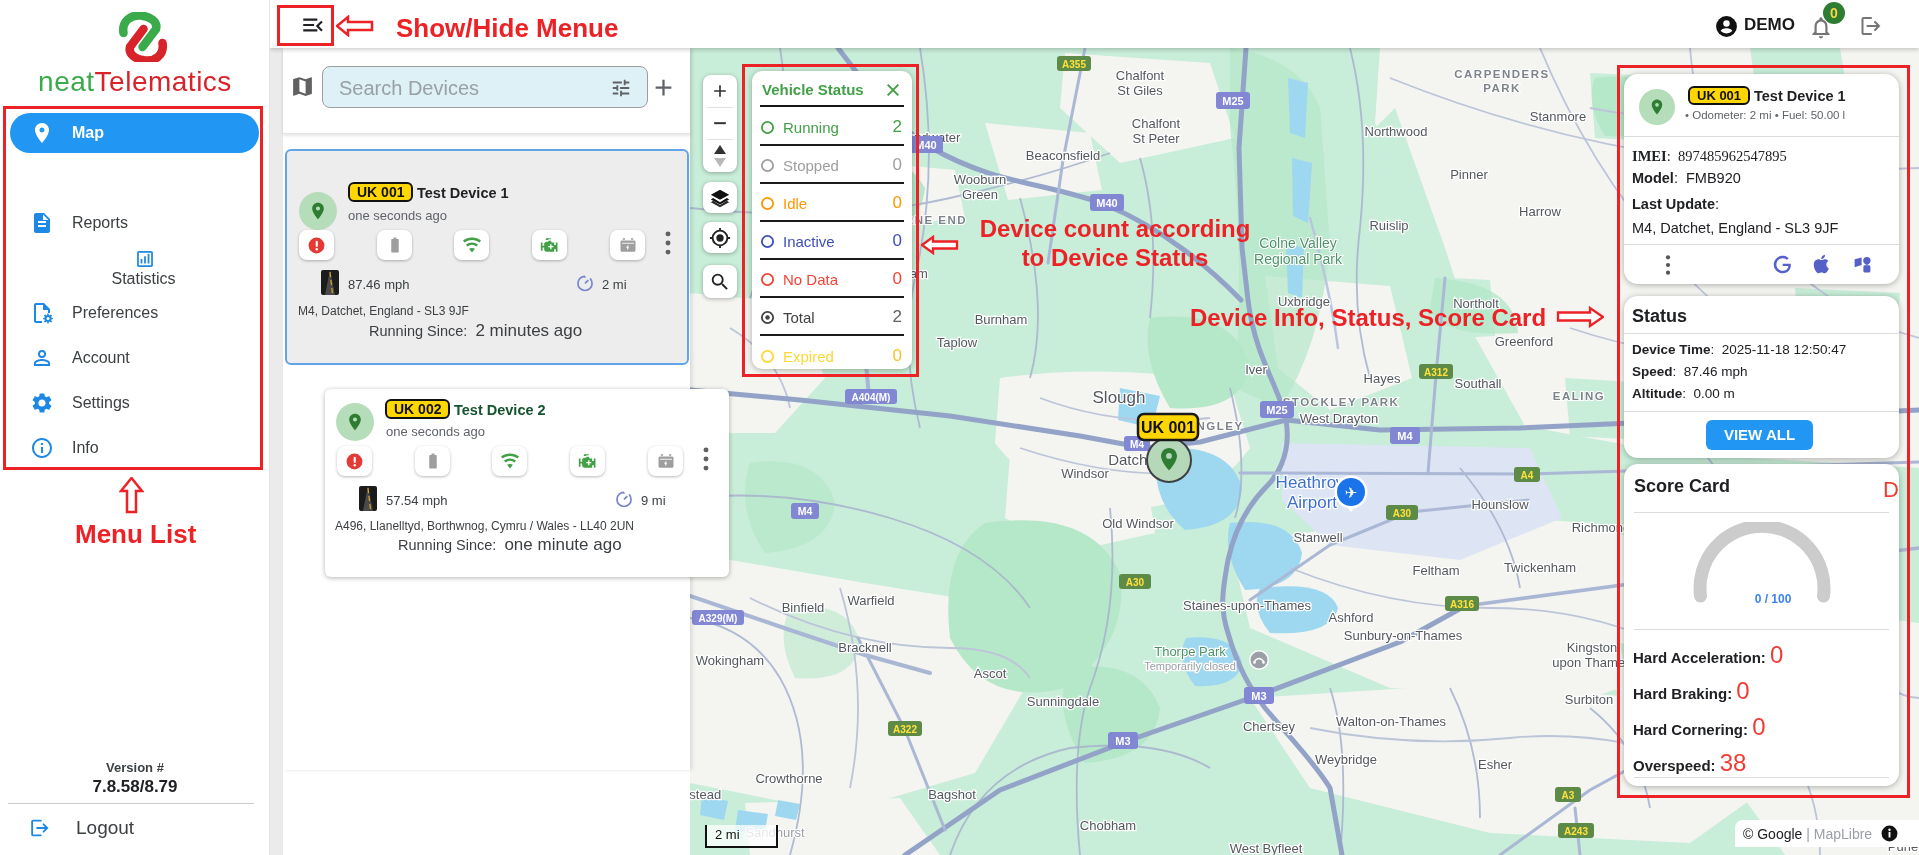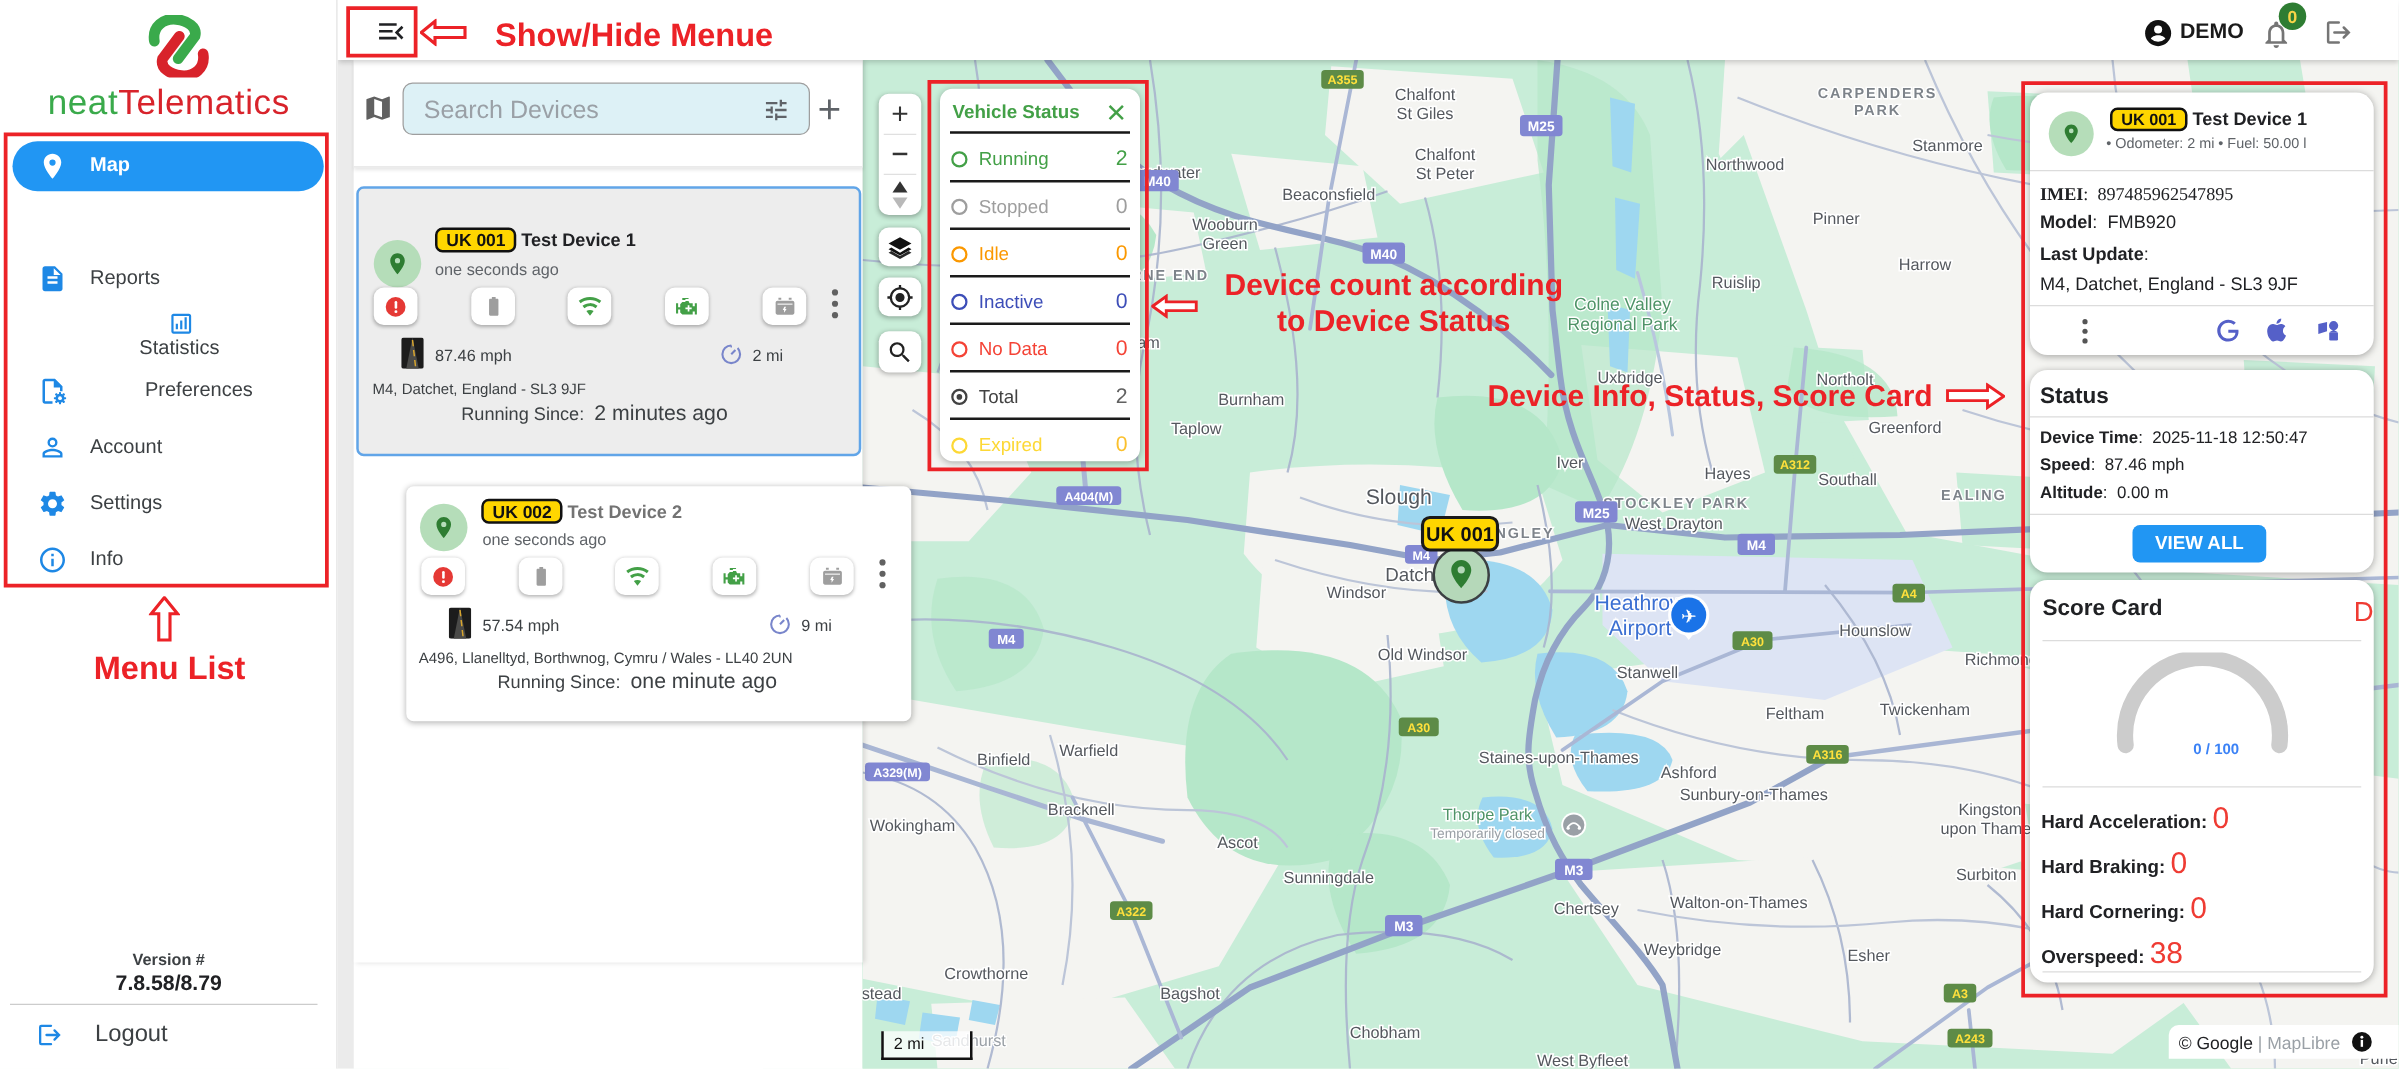--- a/index.html
+++ b/index.html
@@ -500,21 +500,21 @@
           <path fill="#1e88e5" d="M14 2H6c-1.1 0-2 .9-2 2v16c0 1.1.9 2 2 2h12c1.1 0 2-.9 2-2V8l-6-6zm2 14H8v-2h8v2zm0-4H8v-2h8v2zm-3-5V3.5L18.5 9H13z"></path>
         </svg>
     <span class="mi-tx">Reports</span>
   </div>
   <div class="menuitem" style="top:248px;flex-direction:column;">
     <svg class="mi-ic" viewBox="0 0 24 24">
           <path fill="#1e88e5" d="M19 3H5c-1.1 0-2 .9-2 2v14c0 1.1.9 2 2 2h14c1.1 0 2-.9 2-2V5c0-1.1-.9-2-2-2zm0 16H5V5h14v14zM7 12h2v5H7zm4-3h2v8h-2zm4-3h2v11h-2z" transform="scale(0.96) translate(0.5,0.5)"></path>
         </svg>
     <span class="mi-tx">Statistics</span>
   </div>
-  <div class="menuitem" style="top:293px;gap:44px;">
+  <div class="menuitem" style="top:293px;">
     <svg class="mi-ic" viewBox="0 0 24 24">
           <path fill="#1e88e5" d="M14 2H6c-1.1 0-2 .9-2 2v16c0 1.1.9 2 2 2h6v-2H6V4h7v5h5v3h2V8l-6-6z"></path>
           <g fill="#1e88e5">
             <circle cx="18" cy="17.5" r="3.6"></circle>
             <rect x="17.2" y="12.6" width="1.6" height="2" rx=".5"></rect>
             <rect x="17.2" y="20.4" width="1.6" height="2" rx=".5"></rect>
             <rect x="13.1" y="16.7" width="2" height="1.6" rx=".5"></rect>
             <rect x="20.9" y="16.7" width="2" height="1.6" rx=".5"></rect>
             <rect x="14.2" y="13.7" width="1.8" height="1.8" rx=".5" transform="rotate(45 15.1 14.6)"></rect>
             <rect x="20" y="13.7" width="1.8" height="1.8" rx=".5" transform="rotate(-45 20.9 14.6)"></rect>
@@ -647,21 +647,21 @@
     <div class="abs" style="left:11px;top:153px;font-size:12px;color:#3c4043;">M4, Datchet, England - SL3 9JF</div>
     <div class="abs" style="left:82px;top:170px;white-space:nowrap;"><span style="font-size:14.5px;color:#3c4043;">Running Since:&nbsp;&nbsp;</span><span style="font-size:17px;color:#3c4043;">2 minutes ago</span></div>
   </div>
 
   <div class="card2">
     <div class="abs" style="left:11px;top:14px;width:38px;height:38px;border-radius:50%;background:#b5ddb9;"></div>
     <svg class="abs" style="left:20px;top:21px" height="24" width="20" viewBox="0 0 24 24">
           <path fill="#2e7d32" d="M12 2C8.13 2 5 5.13 5 9c0 5.25 7 13 7 13s7-7.75 7-13c0-3.87-3.13-7-7-7zm0 9.5a2.5 2.5 0 1 1 0-5 2.5 2.5 0 0 1 0 5z"></path>
         </svg>
     <div class="ukbadge" style="left:60px;top:10px;">UK 002</div>
-    <div class="abs" style="left:129px;top:13px;font-size:14.5px;font-weight:bold;color:#737373;">Test Device 2</div>
+    <div class="abs" style="left:129px;top:13px;font-size:14.5px;font-weight:bold;color:#14532d;">Test Device 2</div>
     <div class="abs" style="left:61px;top:35px;font-size:13px;color:#5f6368;">one seconds ago</div>
     <div class="ibtn" style="left:12px;top:57px;">
           <svg width="19" height="19" viewBox="0 0 24 24">
             <circle cx="12" cy="12" r="10" fill="#e53935"></circle>
             <rect x="11" y="6" width="2.6" height="8" rx="1.3" fill="#fff"></rect>
             <circle cx="12.3" cy="16.8" r="1.5" fill="#fff"></circle>
           </svg>
         </div>
     <div class="ibtn" style="left:90px;top:57px;">
           <svg width="18" height="18" viewBox="0 0 24 24">

